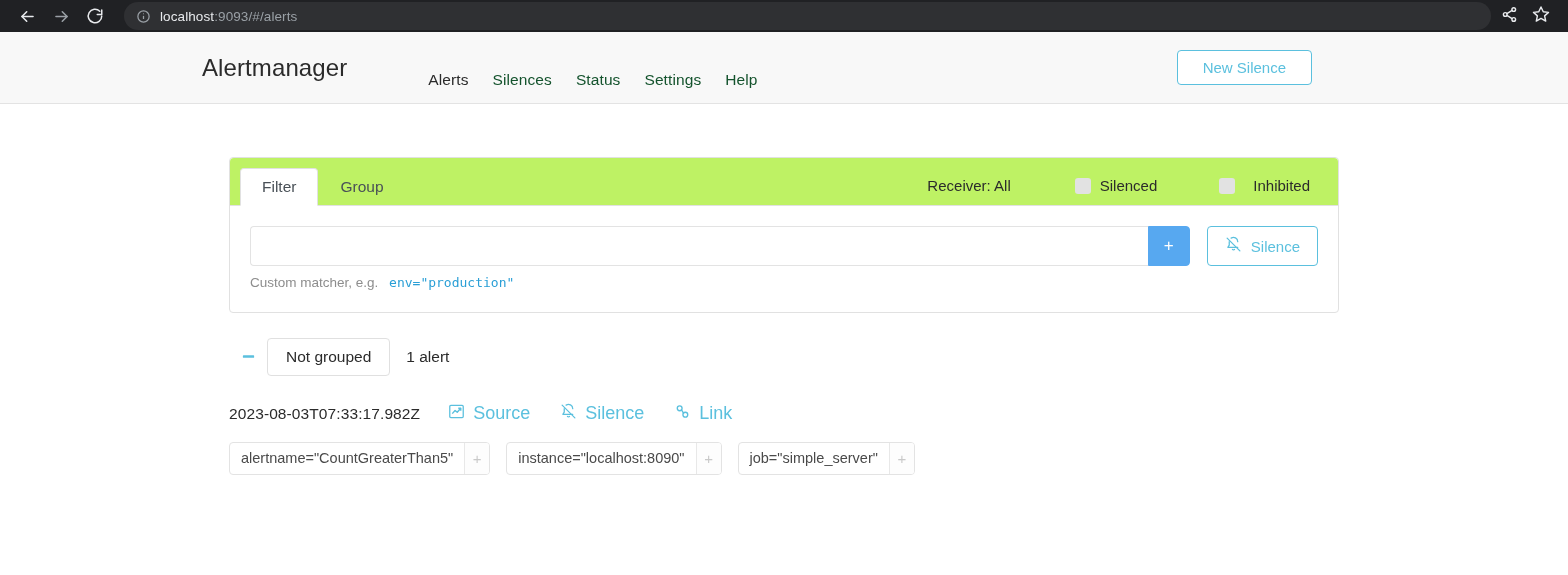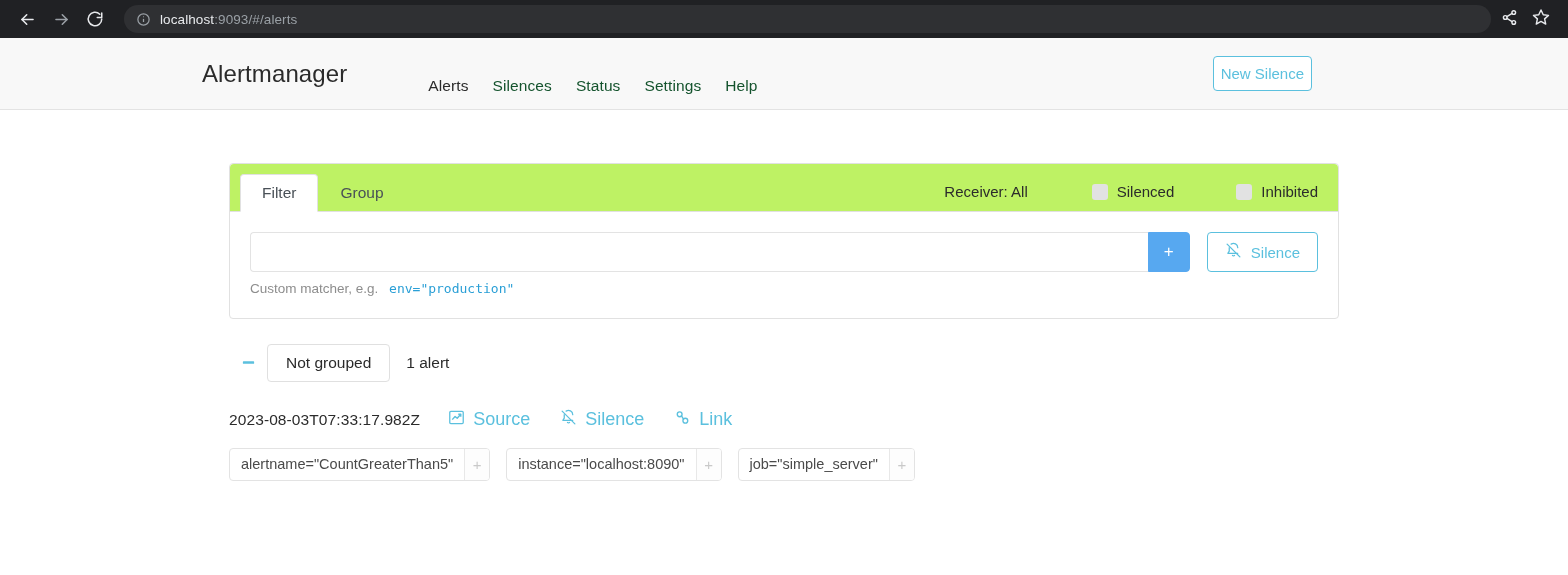--- a/index.html
+++ b/index.html
@@ -10,21 +10,21 @@
   body {
     width: 1568px;
     height: 575px;
     font-family: "Liberation Sans", sans-serif;
     color: #212529;
     overflow: hidden;
   }
 
   
   .browser-bar {
-    height: 38px;
+    height: 32px;
     background: #202124;
     display: flex;
     align-items: center;
     padding: 0 12px;
     box-sizing: border-box;
   }
   .nav-btn {
     width: 30px;
     height: 30px;
     display: flex;
@@ -97,21 +97,21 @@
     letter-spacing: .1px;
   }
   .nav-link.active { color: #2b2b2b; }
   .navbar-spacer { flex: 1; }
   .btn-outline-info {
     border: 1px solid #5bc0de;
     color: #5bc0de;
     background: #fff;
     border-radius: 4px;
     font-size: 15px;
-    padding: 9px 7px;
+    padding: 9px 25px;
     line-height: 1;
     font-family: inherit;
     white-space: nowrap;
   }
 
   
   .content {
     width: 1110px;
     margin: 0 auto;
     padding-top: 53px;
@@ -161,21 +161,21 @@
     font-size: 15px;
     color: #2b2b2b;
     margin-right: 24px;
   }
   .check-wrap {
     display: flex;
     align-items: center;
     margin-right: 22px;
     padding-left: 40px;
   }
-  .check-wrap:last-child { margin-right: 0; }
+  .check-wrap:last-child { margin-right: 8px; gap: 9px; }
   .fake-check {
     width: 16px;
     height: 16px;
     border-radius: 3px;
     background: #e2e2e2;
     display: inline-block;
     margin-right: 9px;
   }
   .check-label { font-size: 15px; color: #2b2b2b; }
 

